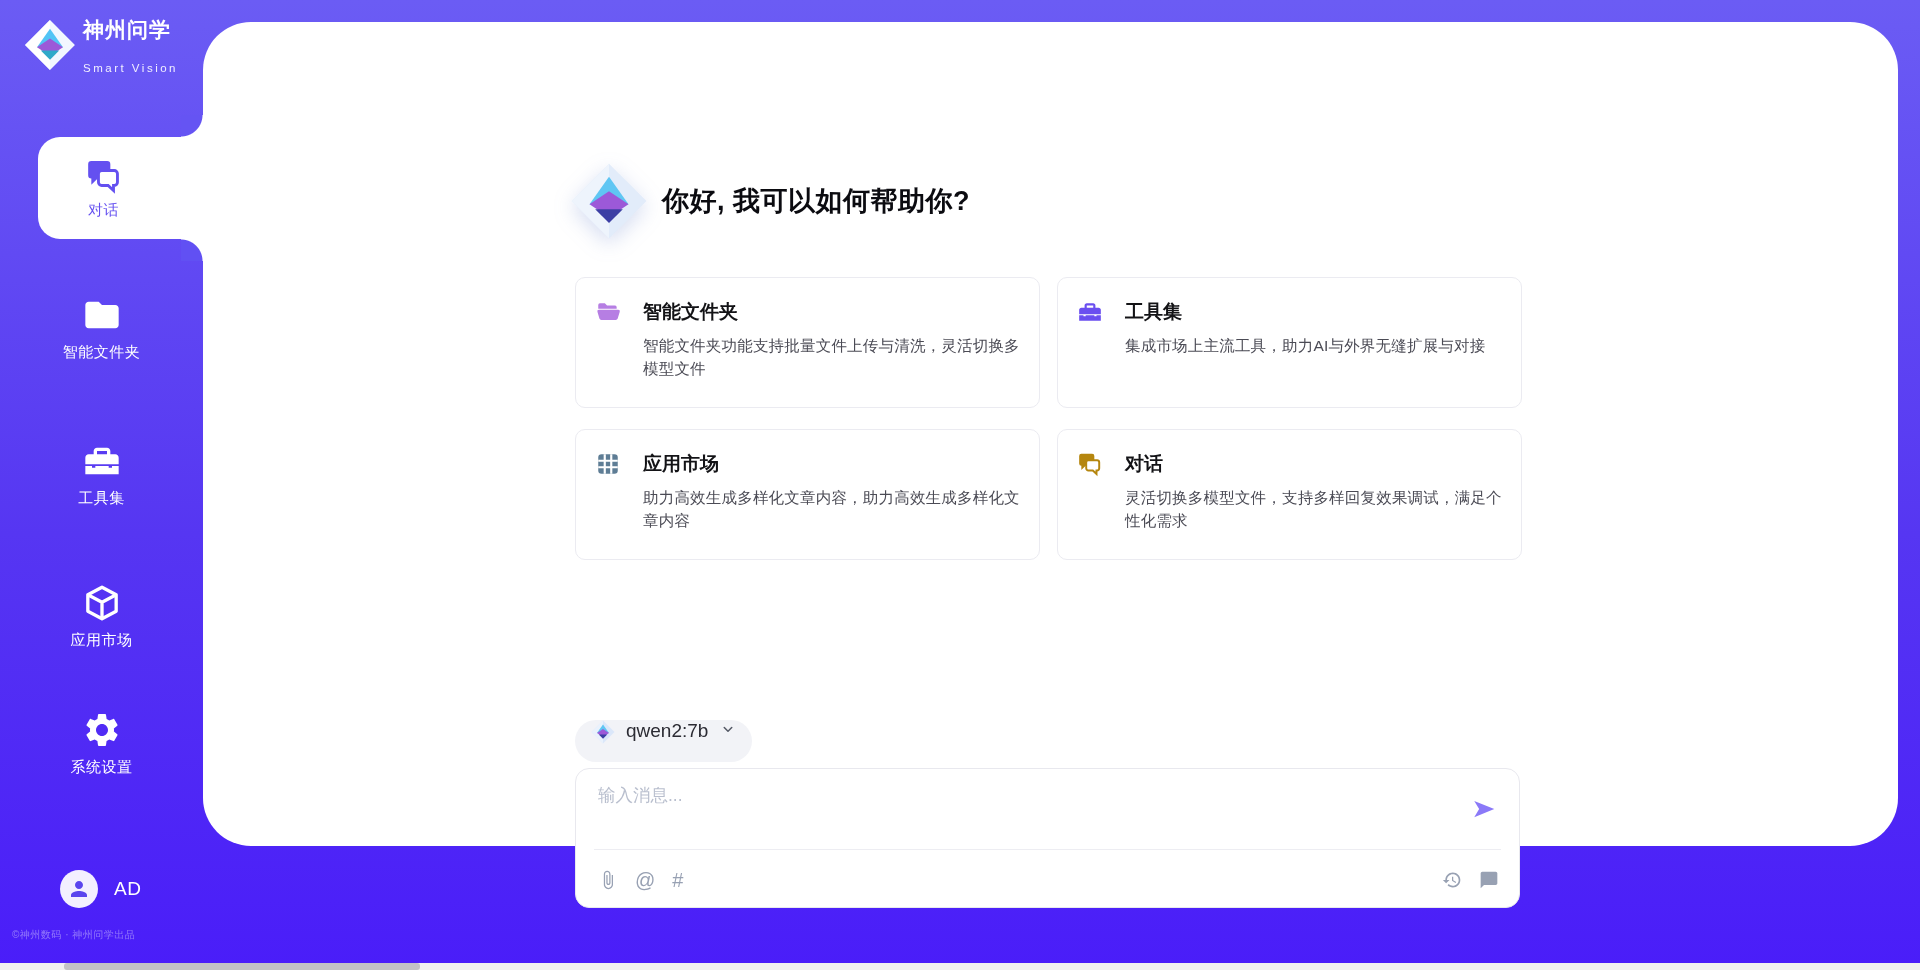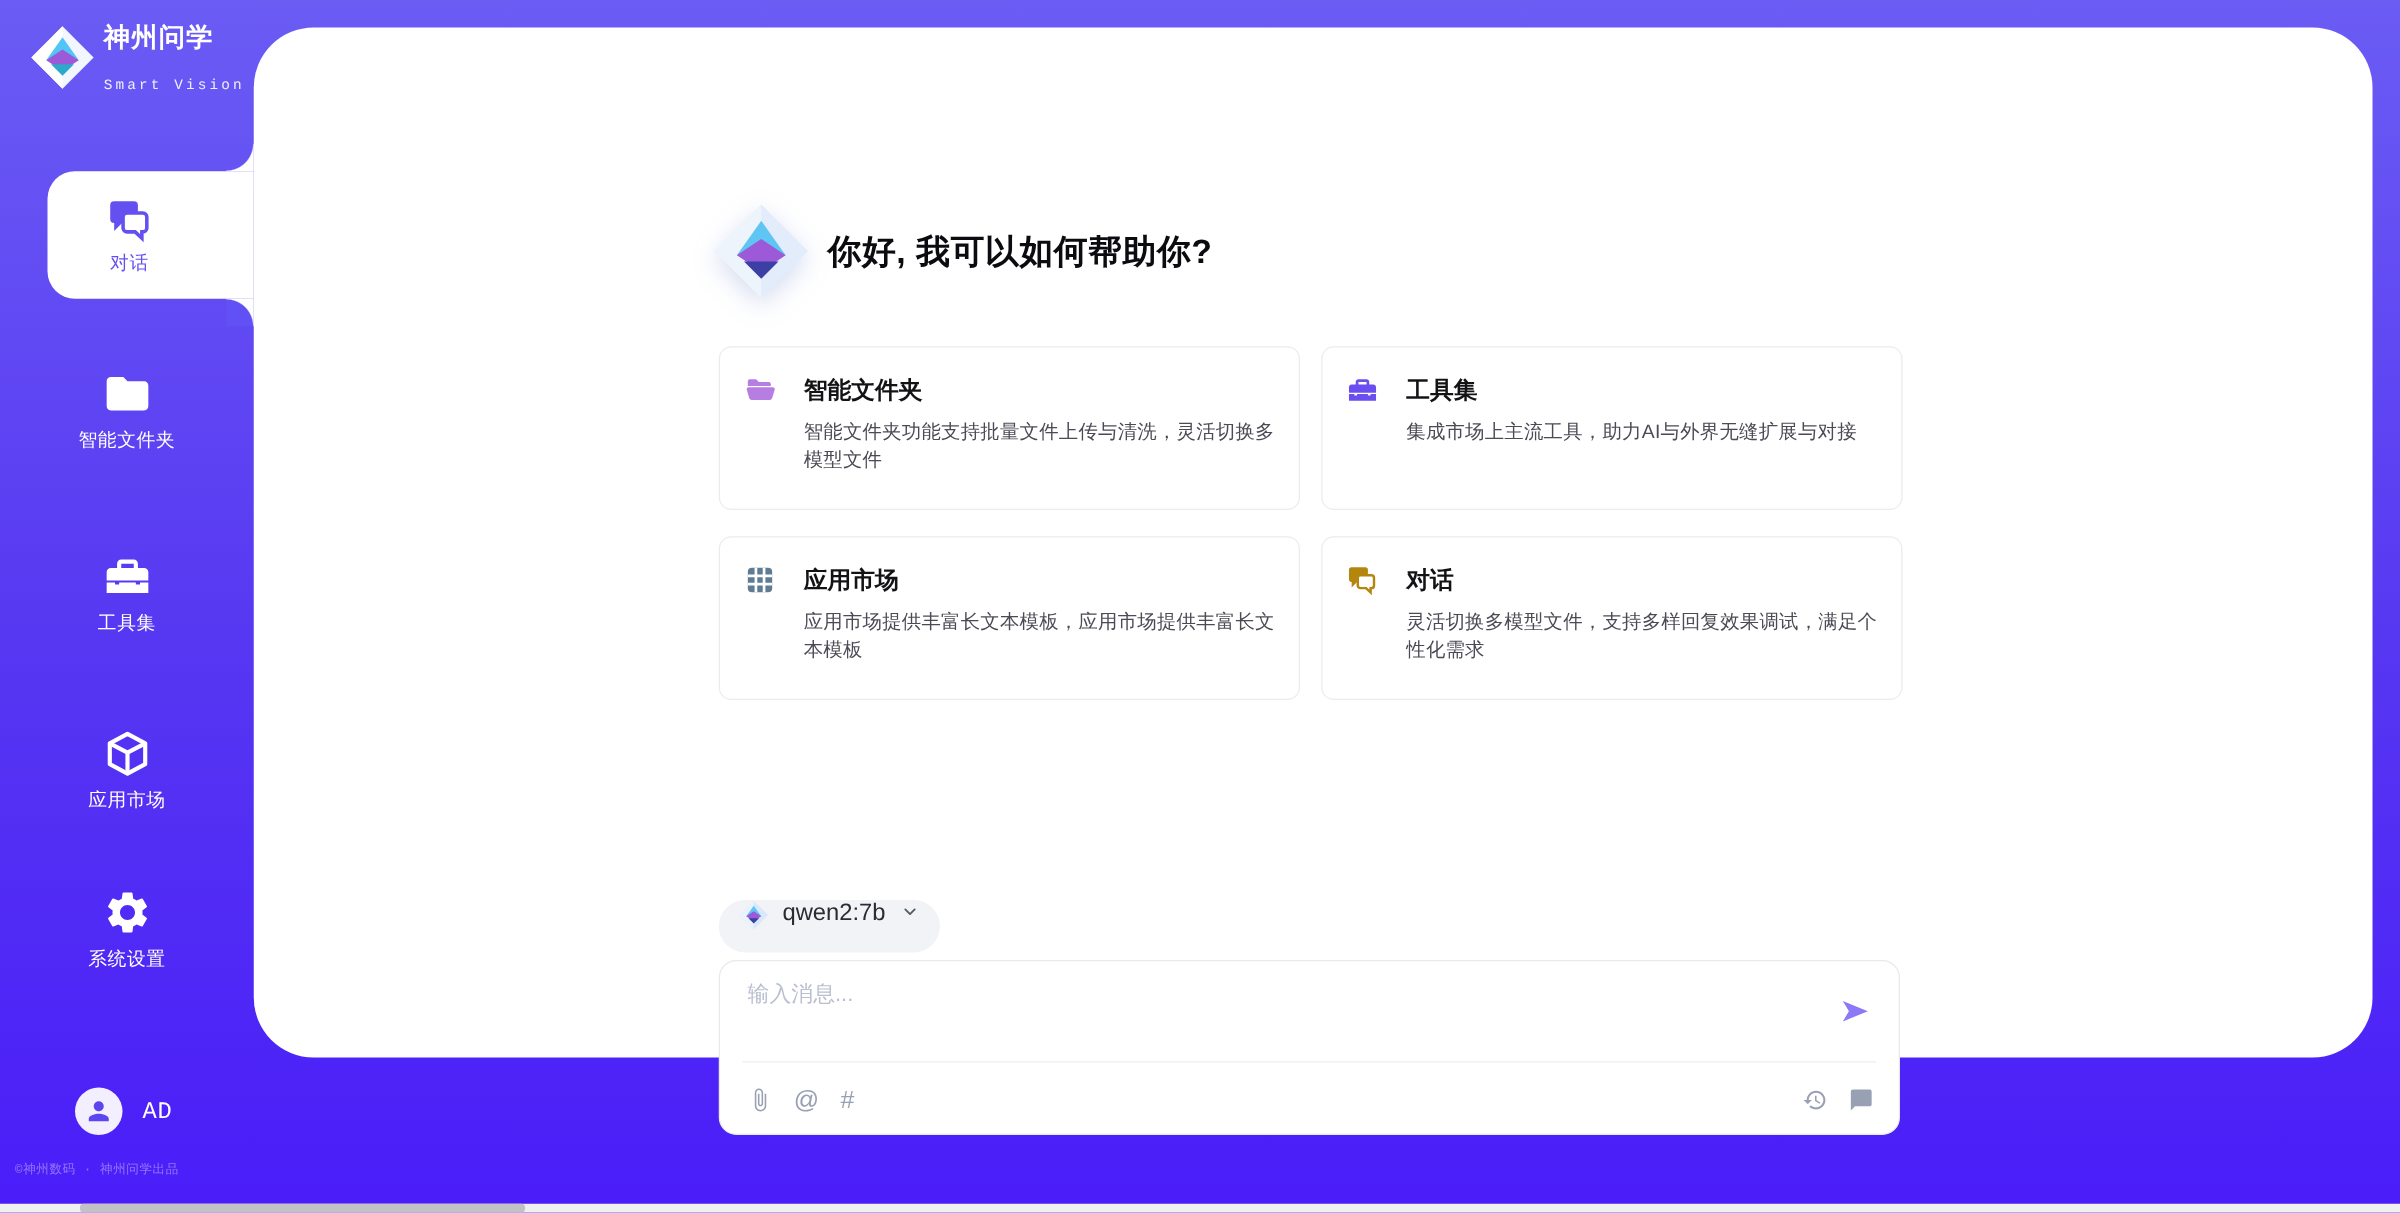--- a/index.html
+++ b/index.html
@@ -70,21 +70,21 @@
   .composer-toolbar {
     position:absolute; left:22px; right:20px; top:92px; height:38px;
     display:flex; align-items:center; gap:17px; color:#98a1b3;
   }
   .tool-icon { display:inline-flex; align-items:center; cursor:pointer; }
   .tool-icon svg { width:20px; height:20px; fill:#98a1b3; }
   .glyph-icon { font-size:20px; line-height:1; color:#98a1b3; cursor:pointer; }
   .toolbar-spacer { flex:1; }
 
   
-  .sidebar { position:absolute; left:0; top:0; width:203px; height:970px;font-family:Liberation Mono, monospace; }
+  .sidebar { position:absolute; left:0; top:0; width:203px; height:970px; }
   .brand { position:absolute; left:24px; top:16px; display:flex; align-items:center; gap:7px; }
   .brand .logo { width:52px; height:52px; }
   .brand-text .bname { font-size:21px; font-weight:700; color:#fff; letter-spacing:1px; }
   .brand-text .bsub { font-size:11.5px; color:#f0eeff; letter-spacing:2.5px; margin-top:18px; }
 
   .tab-active {
     position:absolute; left:38px; top:137px; width:165px; height:102px;
     background:#fff; border-radius:22px 0 0 22px; cursor:pointer;
     display:flex; flex-direction:column; align-items:center; justify-content:center;
     padding-right:34px;
@@ -174,21 +174,21 @@
             <g fill="#5e7d95">
                 <rect x="3" y="3" width="18" height="18" rx="3"></rect>
               </g>
             <g stroke="#ffffff" stroke-width="2" fill="none">
                 <path d="M9 3v18M15 3v18M3 9h18M3 15h18"></path>
               </g>
           </svg>
         </span>
         <span class="card-title">应用市场</span>
       </div>
-      <p class="card-desc">应用市场提供丰富长文本模板，应用市场提供丰富长文本模板</p>
+      <p class="card-desc">助力高效生成多样化文章内容，助力高效生成多样化文章内容</p>
     </div>
 
     <div class="card">
       <div class="card-head">
         <span class="card-icon">
           <svg viewBox="0 0 24 24">
             <path d="M4 2.5h10a2 2 0 0 1 2 2v7a2 2 0 0 1-2 2H8l-4 4v-4h0a2 2 0 0 1-2-2v-7a2 2 0 0 1 2-2z" fill="#b5860e"></path>
             <path fill="#ffffff" stroke-width="1.8" d="M10.5 8.5h8a2 2 0 0 1 2 2v5.5a2 2 0 0 1-2 2h-.5v3.2l-3.4-3.2h-4.1a2 2 0 0 1-2-2v-5.5a2 2 0 0 1 2-2z" stroke="#b5860e"></path>
           </svg>
         </span>

